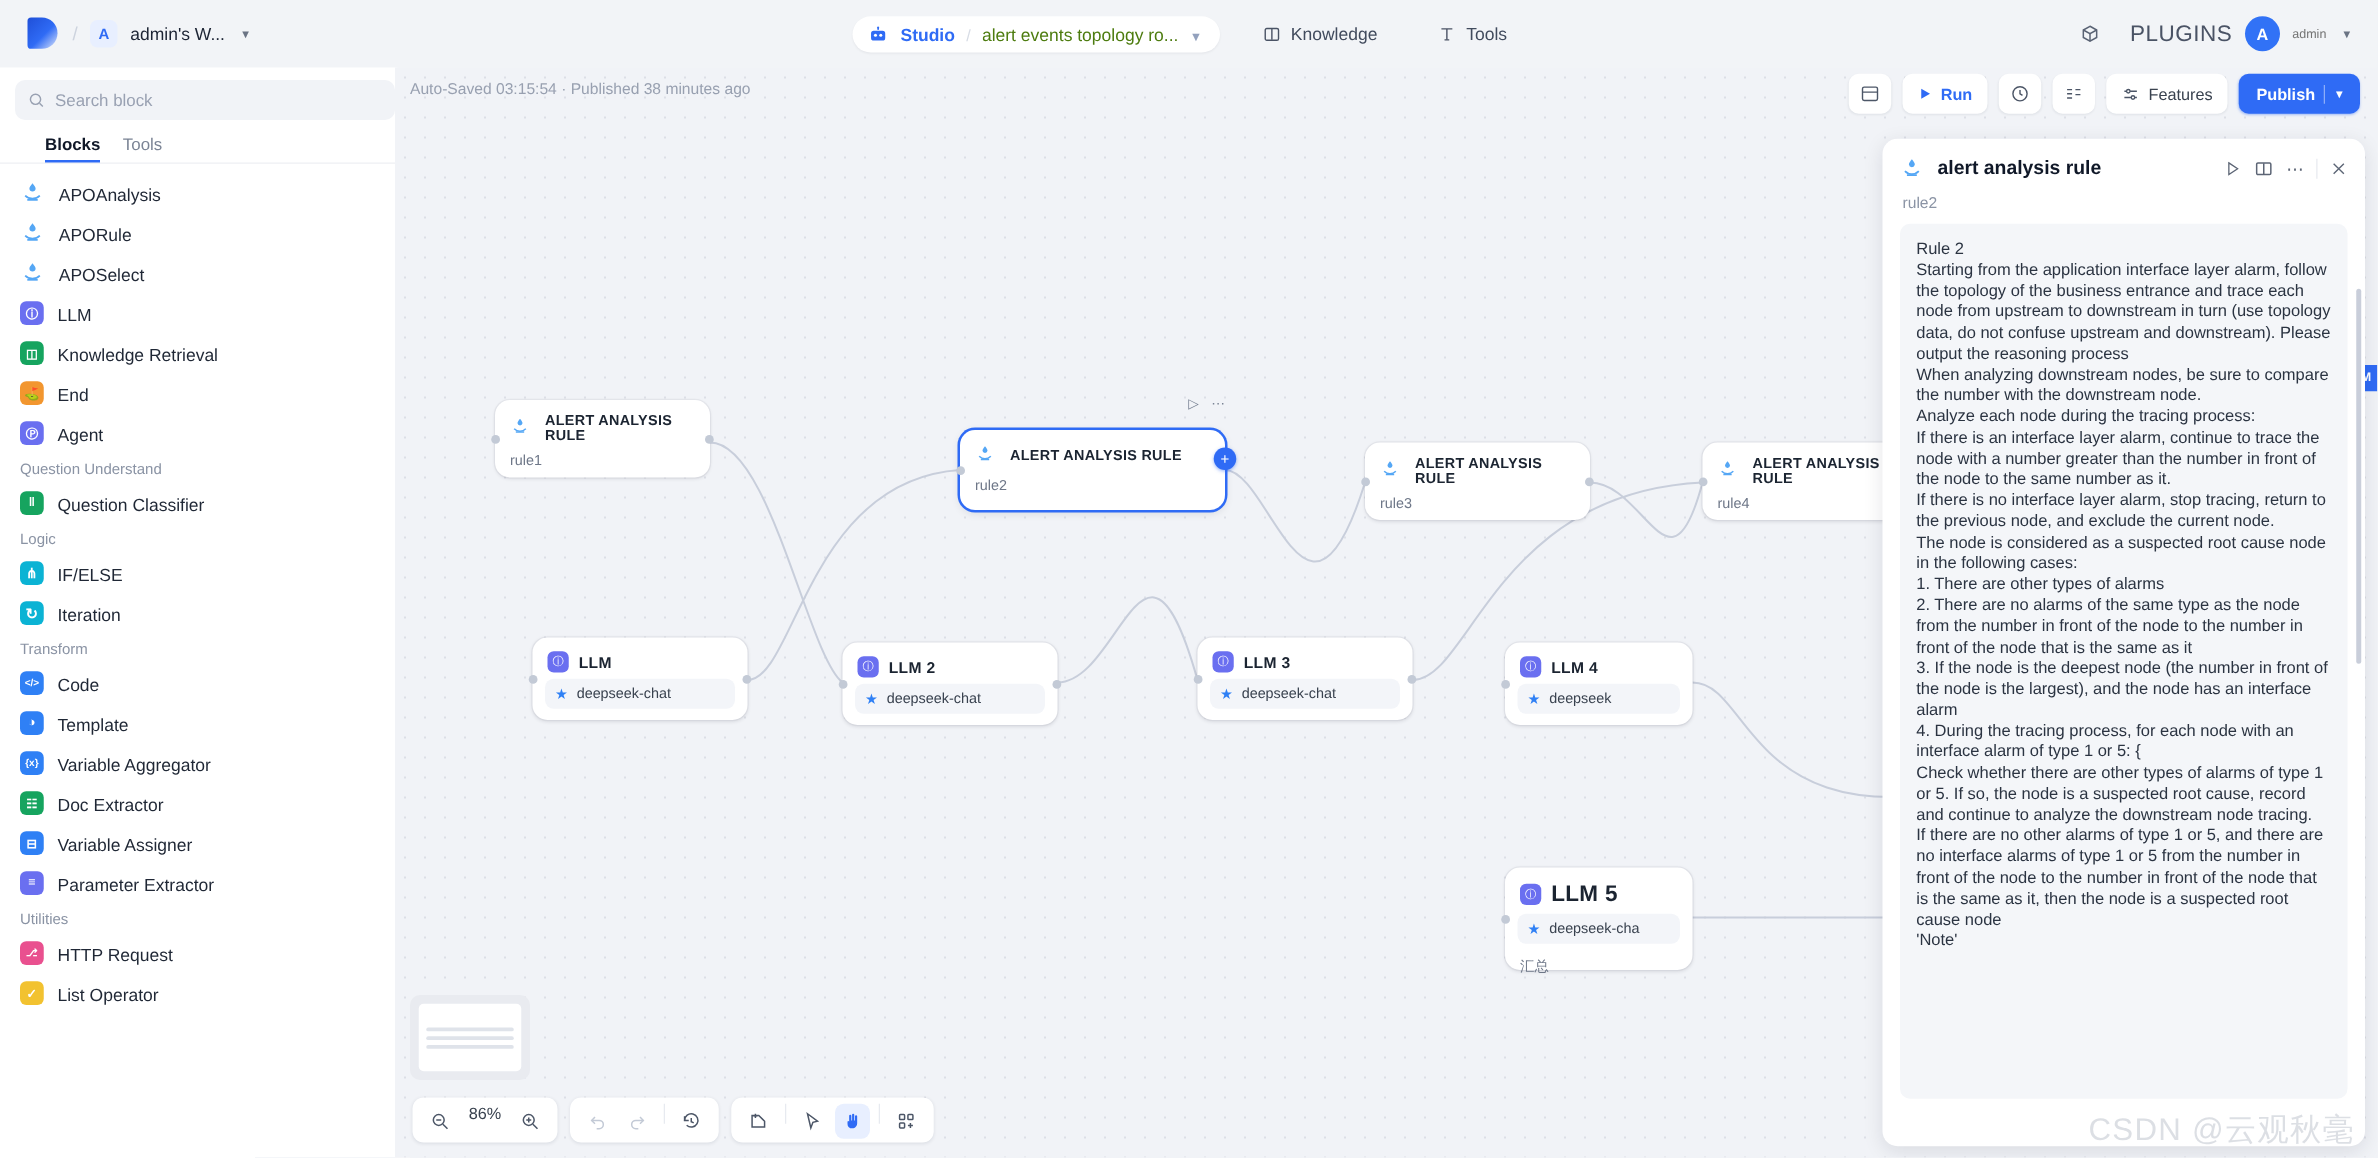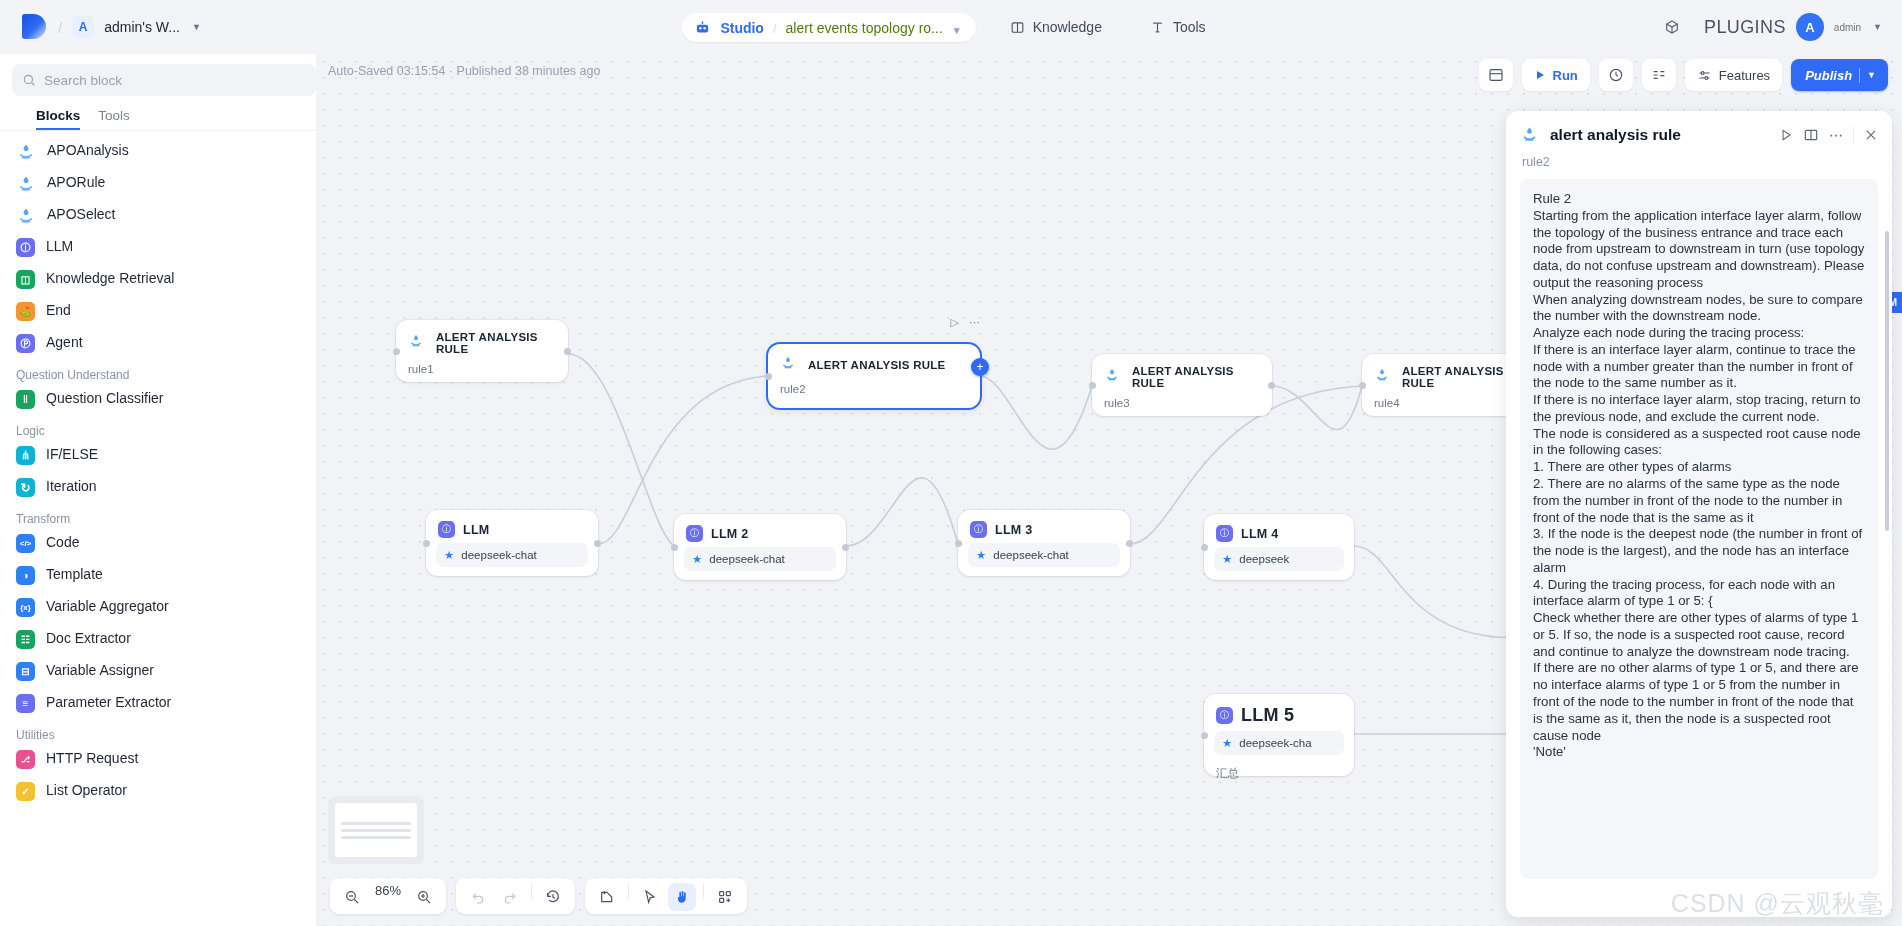--- a/index.html
+++ b/index.html
@@ -66,21 +66,21 @@
   }
   .search-box input {
     border: none; background: transparent; outline: none; font-size: 13.5px;
     color: #3a4355; width: 100%; font-family: "Liberation Sans", sans-serif;
   }
   .search-box input::placeholder { color: #99a1b2; }
   .tabs { display: flex; gap: 18px; padding: 6px 14px 0 14px; border-bottom: 1px solid #eef0f4; }
   .tab { font-size: 13.5px; padding-bottom: 7px; color: #7b8495; cursor: default; }
   .tab.active { color: #101828; font-weight: 700; box-shadow: inset 0 -2px 0 #2f6bf5; margin-left: 22px; }
   .blocklist { padding: 6px 0 0 0; overflow-y: auto; height: 780px; }
-  .block-row { display: flex; align-items: flex-start; gap: 11px; padding: 5px 16px; height: 32px; }
+  .block-row { display: flex; align-items: flex-end; gap: 11px; padding: 5px 16px; height: 32px; }
   .grp { font-size: 12px; color: #8a93a4; padding: 7px 16px 3px 16px; }
   .bi { width: 19px; height: 19px; border-radius: 5px; flex: 0 0 19px;
         display: flex; align-items: center; justify-content: center;
         color: #fff; font-size: 10px; font-weight: 700; }
   .bl-label { font-size: 14px; color: #1f2735; }
   .apo-icon { width: 20px; height: 20px; flex: 0 0 20px; }
 
   
   .canvas {
     position: absolute; top: 54px; left: 316px; width: 1586px; height: 872px;
@@ -91,21 +91,21 @@
   }
   .autosave { position: absolute; top: 10px; left: 12px; font-size: 12.5px; color: #98a0b0; }
 
   .ctrls { position: absolute; top: 5px; right: 14px; display: flex; align-items: center; gap: 9px; }
   .cbtn { height: 32px; min-width: 32px; background: #fff; border-radius: 8px;
     display: flex; align-items: center; justify-content: center; gap: 7px;
     box-shadow: 0 1px 2px rgba(16,24,40,.07); padding: 0 9px; font-size: 13px; color: #39424f; }
   .runbtn { color: #2f6bf5; font-weight: 600; padding: 0 12px; }
   .feat { padding: 0 12px; }
   .publish { background: #2f6bf5; color: #fff; font-weight: 600; padding: 0 12px 0 14px;
-    box-shadow: 0 1px 2px rgba(47,107,245,.4); font-style: italic; }
+    box-shadow: 0 1px 2px rgba(47,107,245,.4); }
   .pub-div { width: 1px; height: 15px; background: rgba(255,255,255,.45); }
 
   
   .node { position: absolute; background: #fff; border-radius: 12px;
     box-shadow: 0 1px 3px rgba(16,24,40,.10), 0 0 0 1px rgba(16,24,40,.04); }
   .node.sel { box-shadow: 0 0 0 2px #2f6bf5, 0 2px 8px rgba(16,24,40,.12); }
   .node-head { display: flex; align-items: center; gap: 8px; padding: 11px 12px 5px 12px; }
   .node-title { font-size: 11.5px; font-weight: 700; color: #1b2431; letter-spacing: .25px; }
   .node-sub { font-size: 11.5px; color: #6e7788; padding: 3px 12px 12px 12px; }
   .node-chip { margin: 0 10px 11px 10px; background: #f3f5f9; border-radius: 7px;

